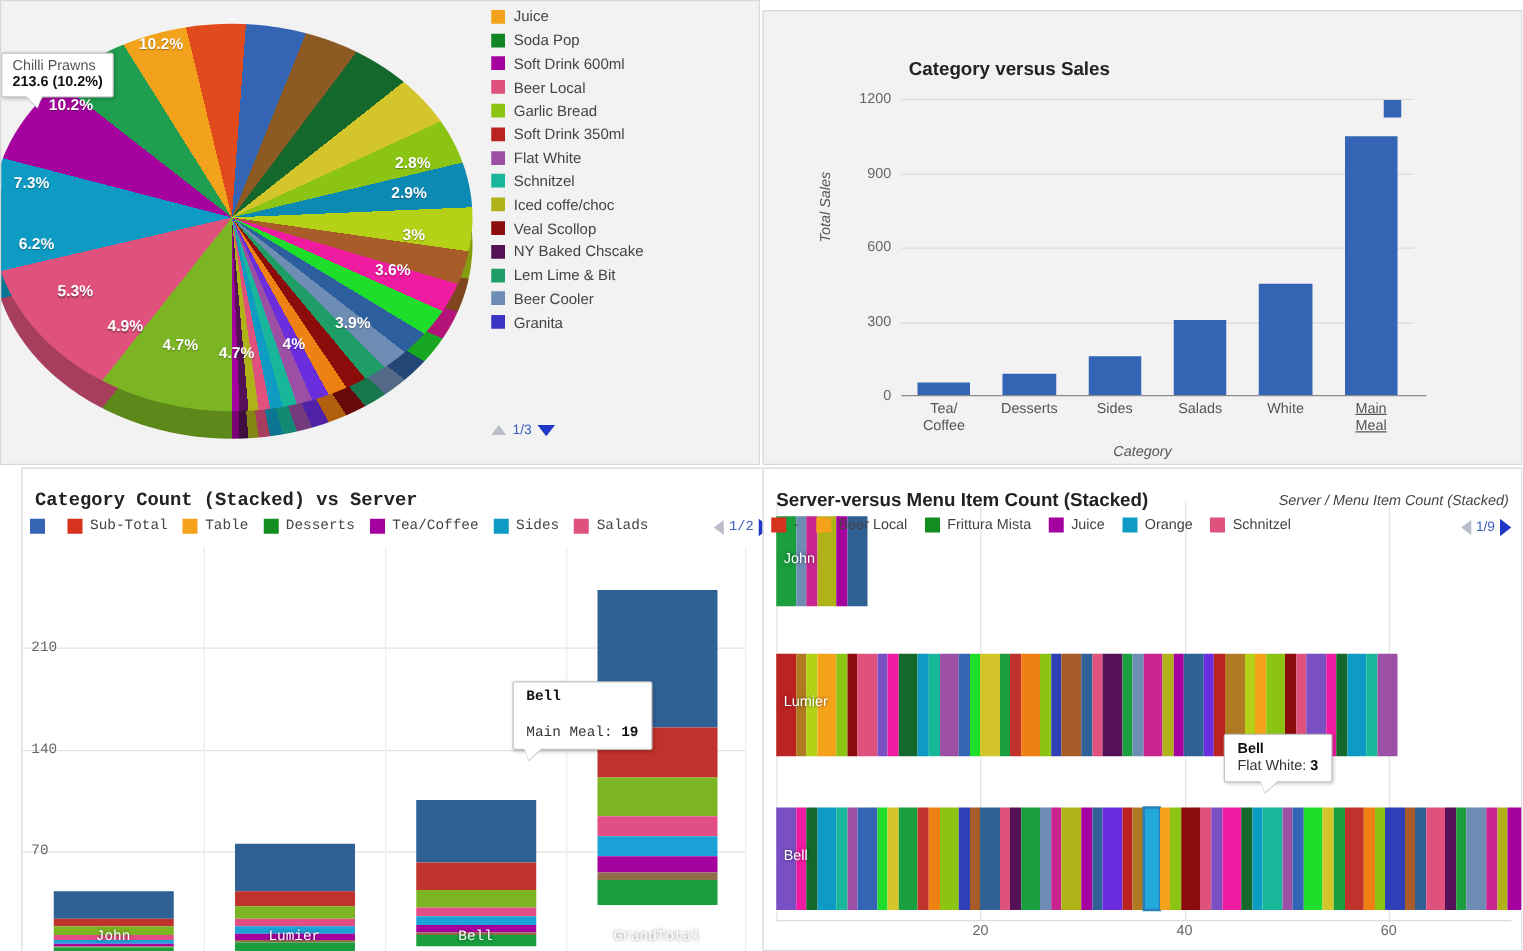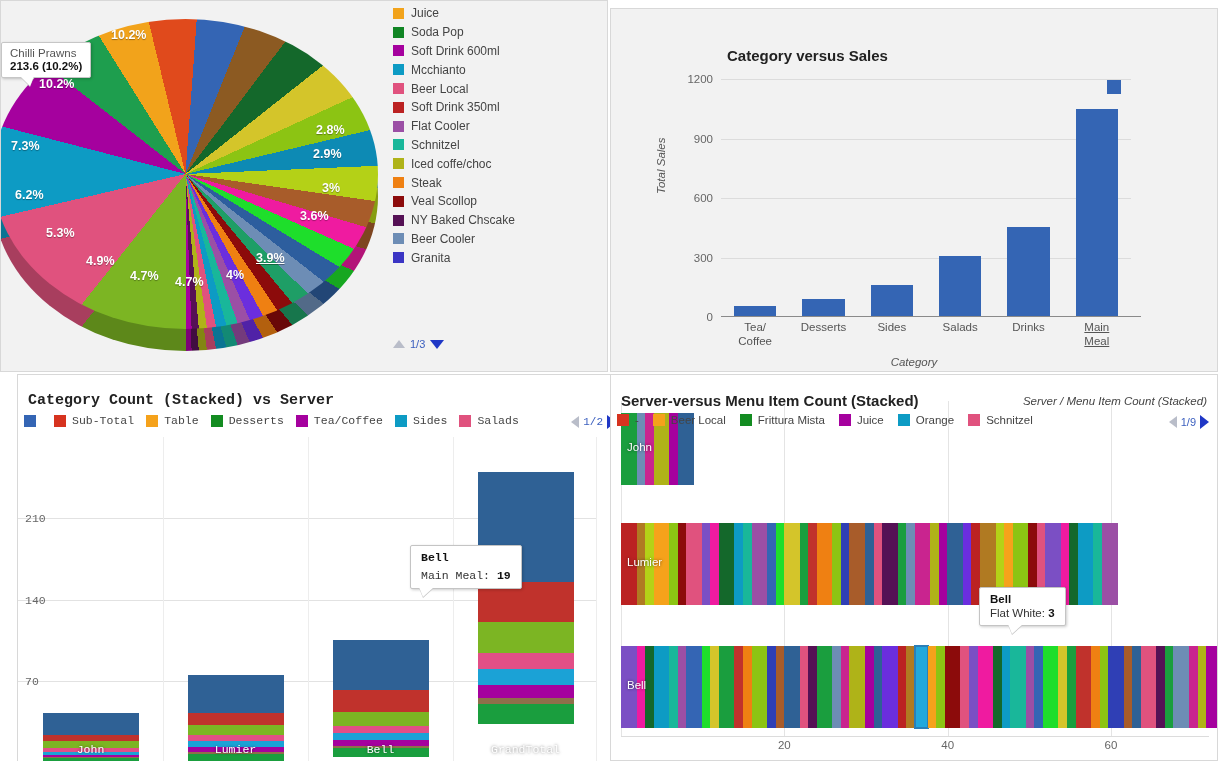--- a/index.html
+++ b/index.html
@@ -103,21 +103,21 @@
     position:absolute; bottom:6px; left:50%; transform:translateX(-50%);
     font-size:11.5px; color:#fff; text-shadow:0 0 3px rgba(0,0,0,.55); white-space:nowrap;
   }
   .sv-tooltip {
     position:absolute; left:392px; top:170px; z-index:30;
     background:#fff; border:1px solid #c4c4c4; border-radius:2px;
     padding:5px 10px 6px 10px; font-size:11.5px; color:#333;
     box-shadow:1px 1px 3px rgba(0,0,0,.2);
   }
   .sv-tooltip .t1 { font-weight:bold; color:#111; }
-  .sv-tooltip .t2 { margin-top:5px; color:#333; }
+  .sv-tooltip .t2 { margin-top:16px; color:#333; }
   .sv-tooltip .t2 b { color:#111; }
   .sv-tooltip:after {
     content:""; position:absolute; left:8px; bottom:-9px;
     border-left:4px solid transparent; border-right:11px solid transparent;
     border-top:10px solid #fff; filter:drop-shadow(0 1px 0 #c4c4c4);
   }
 
   
   #sh-title { position:absolute; left:10px; top:17px; }
   #sh-subtitle { position:absolute; right:10px; top:20px; font-size:11.5px; font-style:italic; color:#444; }
@@ -165,21 +165,21 @@
 
       <span class="pie-label" style="left:118px;top:17px;">10.2%</span>
       <span class="pie-label" style="left:46px;top:66px;">10.2%</span>
       <span class="pie-label" style="left:18px;top:128px;">7.3%</span>
       <span class="pie-label" style="left:22px;top:177px;">6.2%</span>
       <span class="pie-label" style="left:53px;top:215px;">5.3%</span>
       <span class="pie-label" style="left:93px;top:243px;">4.9%</span>
       <span class="pie-label" style="left:137px;top:258px;">4.7%</span>
       <span class="pie-label" style="left:182px;top:264px;">4.7%</span>
       <span class="pie-label" style="left:233px;top:257px;">4%</span>
-      <span class="pie-label" style="left:263px;top:240px;text-decoration:underline;">3.9%</span>
+      <span class="pie-label" style="left:275px;top:240px;">3.9%</span>
       <span class="pie-label" style="left:307px;top:198px;">3.6%</span>
       <span class="pie-label" style="left:329px;top:170px;">3%</span>
       <span class="pie-label" style="left:320px;top:136px;">2.9%</span>
       <span class="pie-label" style="left:323px;top:112px;">2.8%</span>
 
       <div class="pie-tooltip">
         <div class="t1">Chilli Prawns</div>
         <div class="t2">213.6 (10.2%)</div>
       </div>
     </div>
@@ -191,54 +191,54 @@
         </div>
         <div class="legend-row">
           <span class="legend-sw" style="background: rgb(17, 133, 36);"></span>
           <span class="legend-tx">Soda Pop</span>
         </div>
         <div class="legend-row">
           <span class="legend-sw" style="background: rgb(165, 1, 158);"></span>
           <span class="legend-tx">Soft Drink 600ml</span>
         </div>
         <div class="legend-row">
-          <span class="legend-sw" style="background: rgb(13, 155, 196);"></span>
-          <span class="legend-tx">Mcchianto</span>
-        </div>
-        <div class="legend-row">
           <span class="legend-sw" style="background: rgb(224, 82, 126);"></span>
           <span class="legend-tx">Beer Local</span>
         </div>
         <div class="legend-row">
+          <span class="legend-sw" style="background: rgb(140, 196, 19);"></span>
+          <span class="legend-tx">Garlic Bread</span>
+        </div>
+        <div class="legend-row">
           <span class="legend-sw" style="background: rgb(187, 34, 34);"></span>
           <span class="legend-tx">Soft Drink 350ml</span>
         </div>
         <div class="legend-row">
           <span class="legend-sw" style="background: rgb(155, 79, 165);"></span>
-          <span class="legend-tx">Flat Cooler</span>
+          <span class="legend-tx">Flat White</span>
         </div>
         <div class="legend-row">
           <span class="legend-sw" style="background: rgb(25, 183, 154);"></span>
           <span class="legend-tx">Schnitzel</span>
         </div>
         <div class="legend-row">
           <span class="legend-sw" style="background: rgb(175, 179, 24);"></span>
           <span class="legend-tx">Iced coffe/choc</span>
         </div>
         <div class="legend-row">
-          <span class="legend-sw" style="background: rgb(239, 128, 18);"></span>
-          <span class="legend-tx">Steak</span>
-        </div>
-        <div class="legend-row">
           <span class="legend-sw" style="background: rgb(140, 11, 11);"></span>
           <span class="legend-tx">Veal Scollop</span>
         </div>
         <div class="legend-row">
           <span class="legend-sw" style="background: rgb(85, 17, 85);"></span>
           <span class="legend-tx">NY Baked Chscake</span>
+        </div>
+        <div class="legend-row">
+          <span class="legend-sw" style="background: rgb(30, 158, 102);"></span>
+          <span class="legend-tx">Lem Lime &amp; Bit</span>
         </div>
         <div class="legend-row">
           <span class="legend-sw" style="background: rgb(109, 141, 181);"></span>
           <span class="legend-tx">Beer Cooler</span>
         </div>
         <div class="legend-row">
           <span class="legend-sw" style="background: rgb(59, 53, 196);"></span>
           <span class="legend-tx">Granita</span>
         </div>
       </div>
@@ -276,21 +276,21 @@
         <div class="bar-item" style="left: 149.65px; width: 42.3667px; height: 30.7417px; background: rgb(52, 101, 180);"></div>
         <div class="bar-xlab" style="left: 136.667px; width: 68.3333px;">
           <div>Sides</div>
         </div>
         <div class="bar-item" style="left: 217.983px; width: 42.3667px; height: 60.4917px; background: rgb(52, 101, 180);"></div>
         <div class="bar-xlab" style="left: 205px; width: 68.3333px;">
           <div>Salads</div>
         </div>
         <div class="bar-item" style="left: 286.317px; width: 42.3667px; height: 89.25px; background: rgb(52, 101, 180);"></div>
         <div class="bar-xlab" style="left: 273.333px; width: 68.3333px;">
-          <div>Drinks</div>
+          <div>White</div>
         </div>
         <div class="bar-item" style="left: 354.65px; width: 42.3667px; height: 207.258px; background: rgb(52, 101, 180);"></div>
         <div class="bar-xlab" style="left: 341.667px; width: 68.3333px; text-decoration: underline;">
           <div>Main</div>
           <div>Meal</div>
         </div>
       </div>
     <div id="bar-marker"></div>
     <div id="bar-xtitle">Category</div>
   </div>

